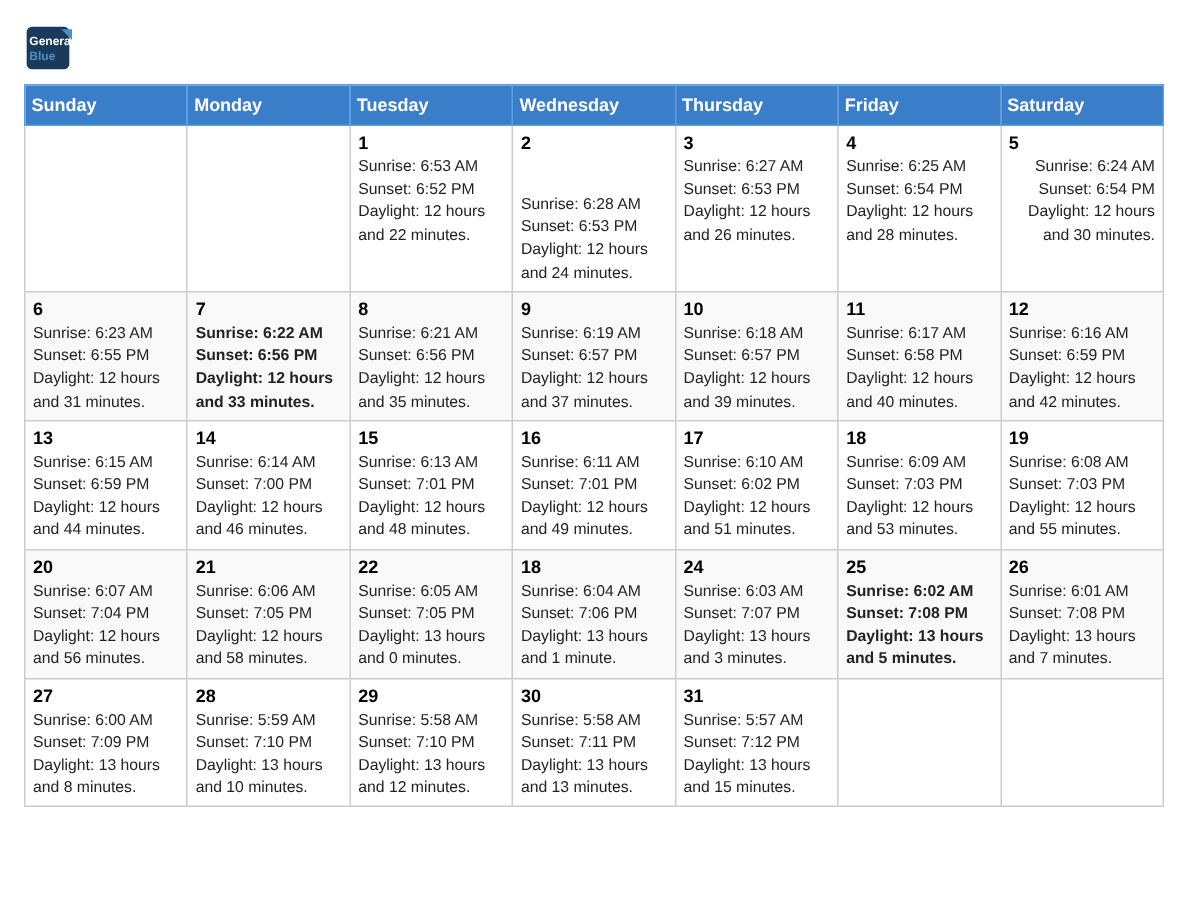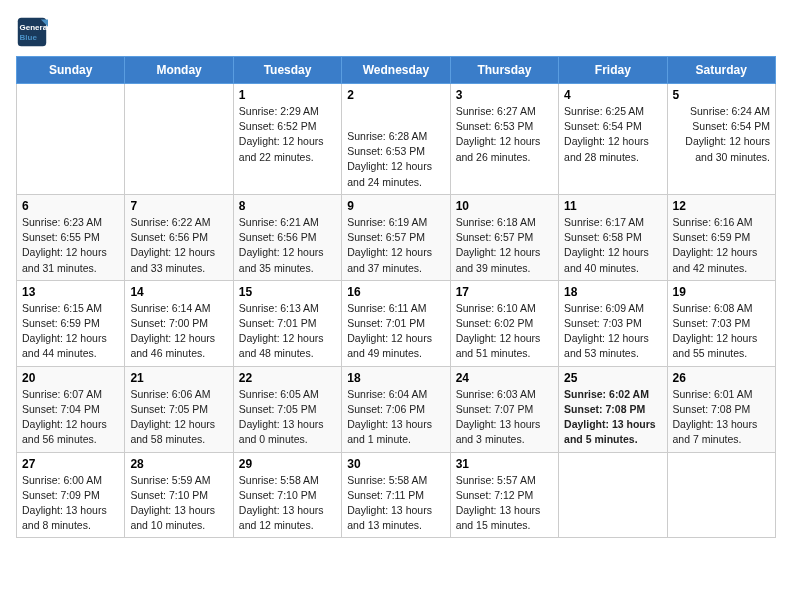--- a/index.html
+++ b/index.html
@@ -48,21 +48,21 @@
     }
     .calendar {
       width: 100%;
       border-collapse: collapse;
       font-size: 11px;
     }
     .calendar thead tr th {
       background-color: #3a7dc9;
       color: #fff;
       padding: 6px 4px;
-      text-align: center;
+      text-align: left;
       font-size: 12px;
       font-weight: bold;
       border: 1px solid #5a9de0;
     }
     .calendar tbody tr td {
       border: 1px solid #ccc;
       padding: 4px 5px;
       vertical-align: top;
       width: 108px;
       min-height: 80px;
@@ -121,21 +121,21 @@
         <th>Friday</th>
         <th>Saturday</th>
       </tr>
   </thead>
   <tbody id="calendar-body">
       <tr>
         <td class="empty-cell"></td>
         <td class="empty-cell"></td>
         <td>
           <span class="day-number">1</span>
-          <div class="day-info" style="white-space: pre-line;">Sunrise: 2:29 AM
+          <div class="day-info" style="white-space: pre-line;">Sunrise: 6:53 AM
 Sunset: 6:52 PM
 Daylight: 12 hours
 and 22 minutes.</div>
         </td>
         <td>
           <span class="day-number">2</span>
           <div class="day-info" style="white-space: pre-line; margin-top: 27px;">Sunrise: 6:28 AM
 Sunset: 6:53 PM
 Daylight: 12 hours
 and 24 minutes.</div>
@@ -165,21 +165,21 @@
       <tr>
         <td>
           <span class="day-number">6</span>
           <div class="day-info" style="white-space: pre-line;">Sunrise: 6:23 AM
 Sunset: 6:55 PM
 Daylight: 12 hours
 and 31 minutes.</div>
         </td>
         <td>
           <span class="day-number">7</span>
-          <div class="day-info" style="white-space: pre-line;">Sunrise: 6:22 AM
+          <div class="day-info" style="white-space: pre-line; font-weight: bold;">Sunrise: 6:22 AM
 Sunset: 6:56 PM
 Daylight: 12 hours
 and 33 minutes.</div>
         </td>
         <td>
           <span class="day-number">8</span>
           <div class="day-info" style="white-space: pre-line;">Sunrise: 6:21 AM
 Sunset: 6:56 PM
 Daylight: 12 hours
 and 35 minutes.</div>

